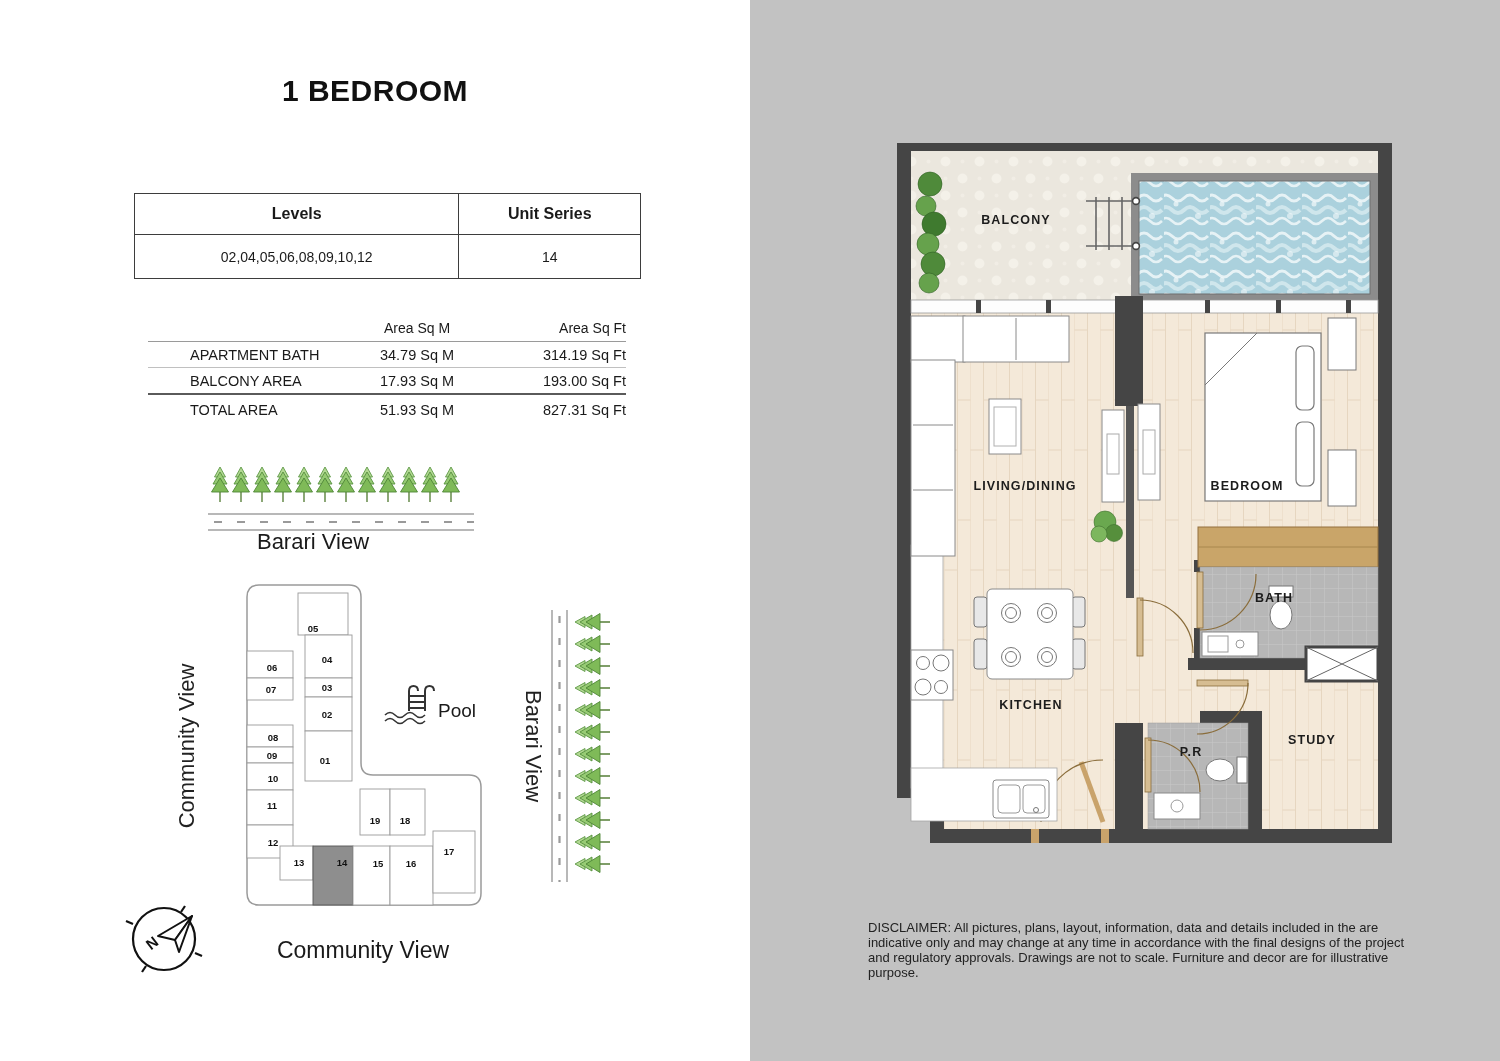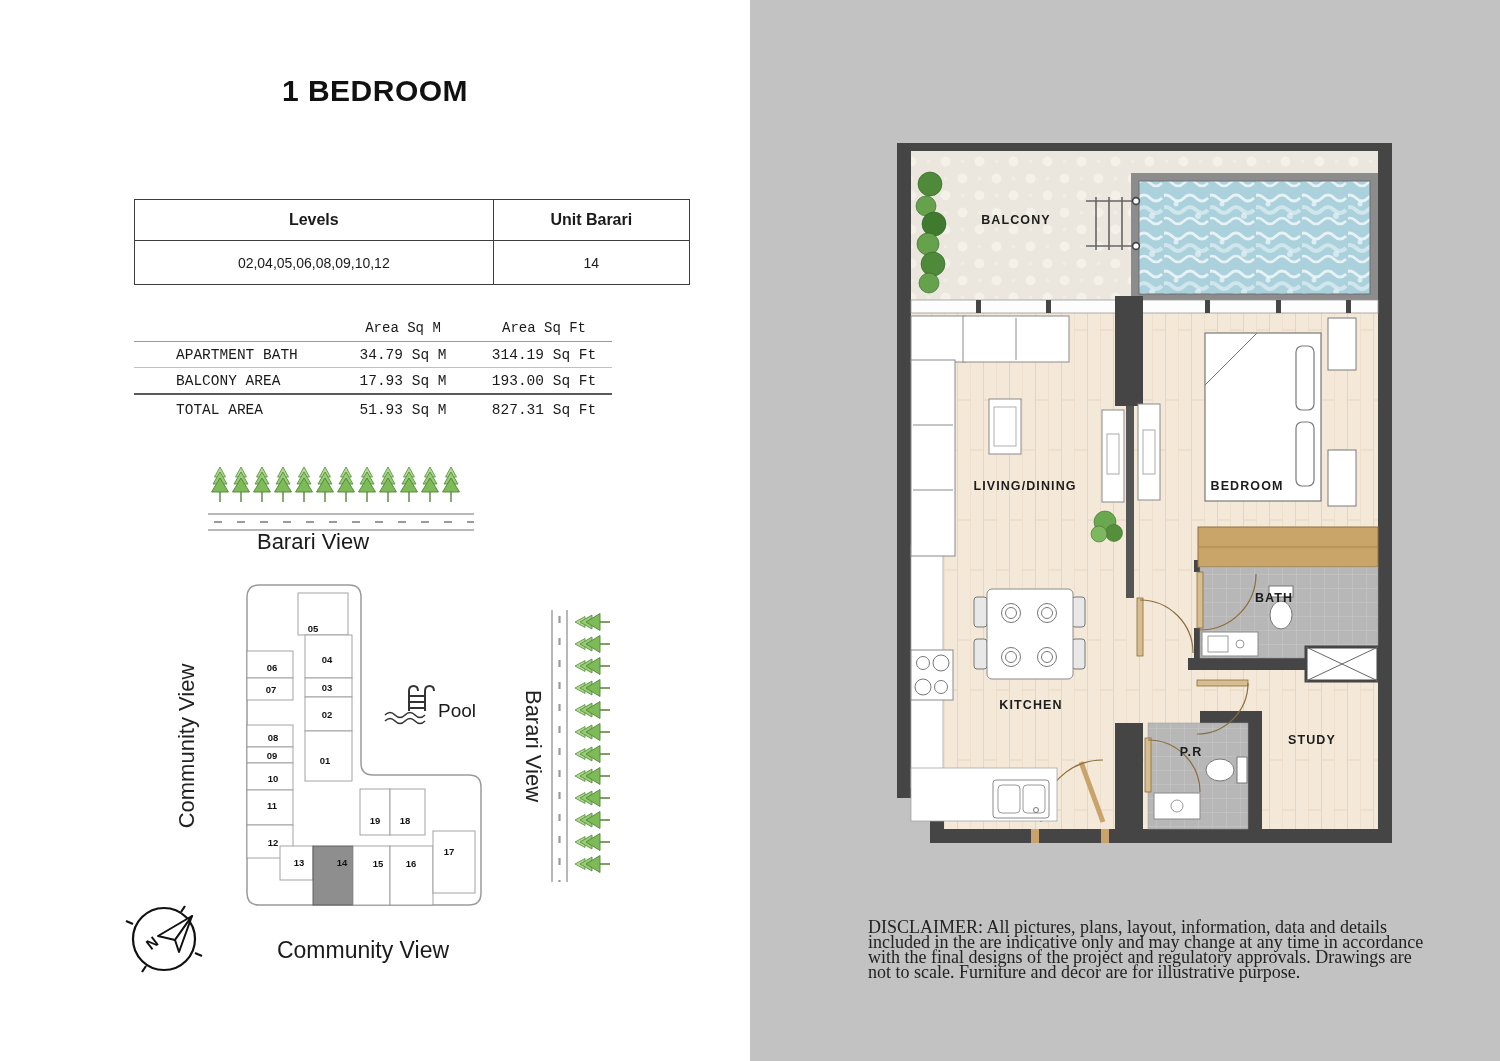--- a/index.html
+++ b/index.html
@@ -2,43 +2,43 @@
 <html><head>
 <meta charset="utf-8">
 <style>
   html,body{margin:0;padding:0;background:#e9e9e9;}
   #stage{position:relative;width:1500px;height:1061px;background:#ffffff;overflow:hidden;
          font-family:"Liberation Sans",sans-serif;color:#1a1a1a;}
   .abs{position:absolute;}
   
   #title{left:150px;top:72px;width:450px;text-align:center;font-weight:bold;
          font-size:30px;line-height:37px;letter-spacing:.5px;color:#111;}
-  table.levels{border-collapse:collapse;left:134px;top:199px;width:556px;}
+  table.levels{border-collapse:collapse;left:134px;top:193px;width:507px;}
   table.levels th,table.levels td{border:1.6px solid #3d3d3d;text-align:center;}
   table.levels th{font-size:16px;height:38px;font-weight:bold;}
   table.levels td{font-size:14px;height:41px;font-weight:normal;}
-  #areaTable{left:134px;top:314px;width:478px;font-size:14.5px;font-family:Liberation Mono, monospace;}
+  #areaTable{left:148px;top:314px;width:478px;font-size:14.5px;}
   #areaTable .row{display:flex;align-items:center;}
   #areaTable .c1{width:196px;padding-left:42px;box-sizing:border-box;}
   #areaTable .c2{width:146px;text-align:center;}
-  #areaTable .c3{width:136px;text-align:center;}
+  #areaTable .c3{width:136px;text-align:right;}
   #areaTable .hd{height:27px;font-size:14px;}
   #areaTable .r{height:25px;}
   #areaTable .r3{height:30px;align-items:center;}
   .ln1{border-bottom:1.3px solid #9a9a9a;}
   .ln2{border-bottom:1px solid #c0c0c0;}
   .ln3{border-bottom:2.4px solid #5a5a5a;}
   .viewlabel{font-size:21px;color:#222;}
   #bv-top{left:228px;top:529px;width:170px;text-align:center;font-size:22px;}
   #cv-left{left:77px;top:733px;width:220px;text-align:center;transform:rotate(-90deg);font-size:22px;}
   #bv-right{left:423px;top:733px;width:220px;text-align:center;transform:rotate(90deg);font-size:22px;}
   #cv-bottom{left:238px;top:937px;width:250px;text-align:center;font-size:23px;}
   
   #grayPanel{left:750px;top:0;width:750px;height:1061px;background:#c2c2c2;}
-  #disclaimer{left:868px;top:920px;width:556px;font-size:18px;line-height:15px;color:#222;font-family:Liberation Serif, serif;}
+  #disclaimer{left:868px;top:920px;width:556px;font-size:13px;line-height:15px;color:#222;}
   svg text{font-family:"Liberation Sans",sans-serif;}
   .roomlabel{font-size:12.5px;font-weight:bold;letter-spacing:1.1px;fill:#1c1c1c;}
   .unitnum{font-size:9.5px;font-weight:bold;fill:#111;}
 </style>
 </head>
 <body>
 
 <div id="stage">
 
   <svg width="0" height="0" style="position:absolute" aria-hidden="true">
@@ -79,21 +79,21 @@
   </svg>
 
   <div class="abs" id="title">
     <div>1 BEDROOM</div>
   </div>
 
   <table class="abs levels">
     <tbody>
         <tr>
       <th>Levels</th>
-      <th>Unit Barari</th>
+      <th>Unit Series</th>
     </tr>
     <tr>
       <td>02,04,05,06,08,09,10,12</td>
       <td>14</td>
     </tr>
   </tbody>
     </table>
 
   <div class="abs" id="areaTable">
     <div class="row hd">

